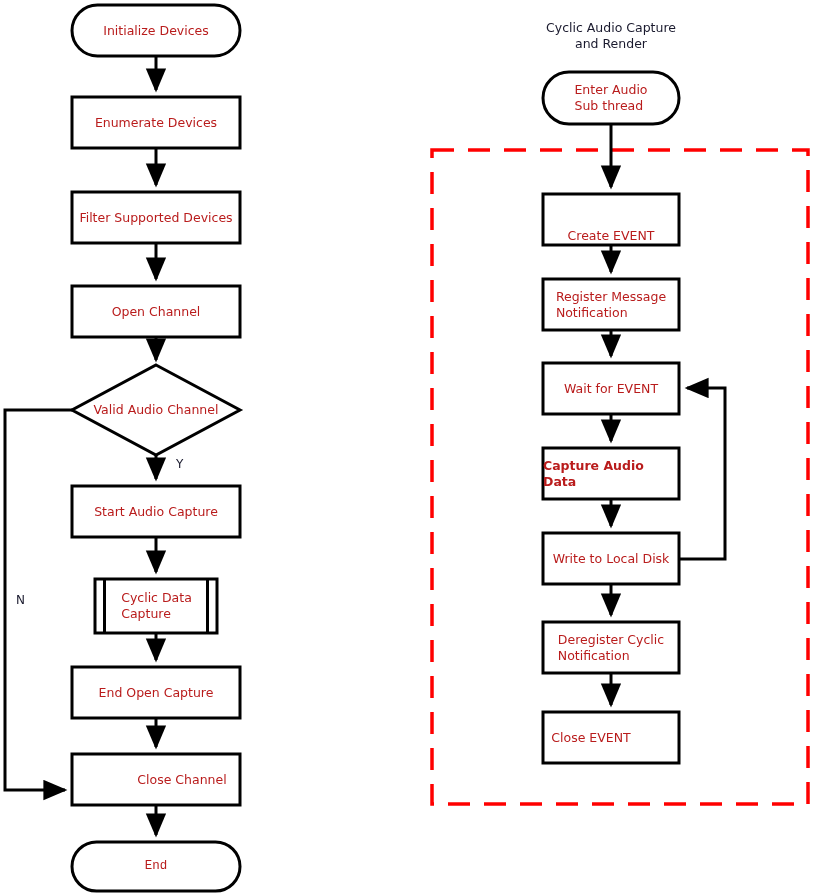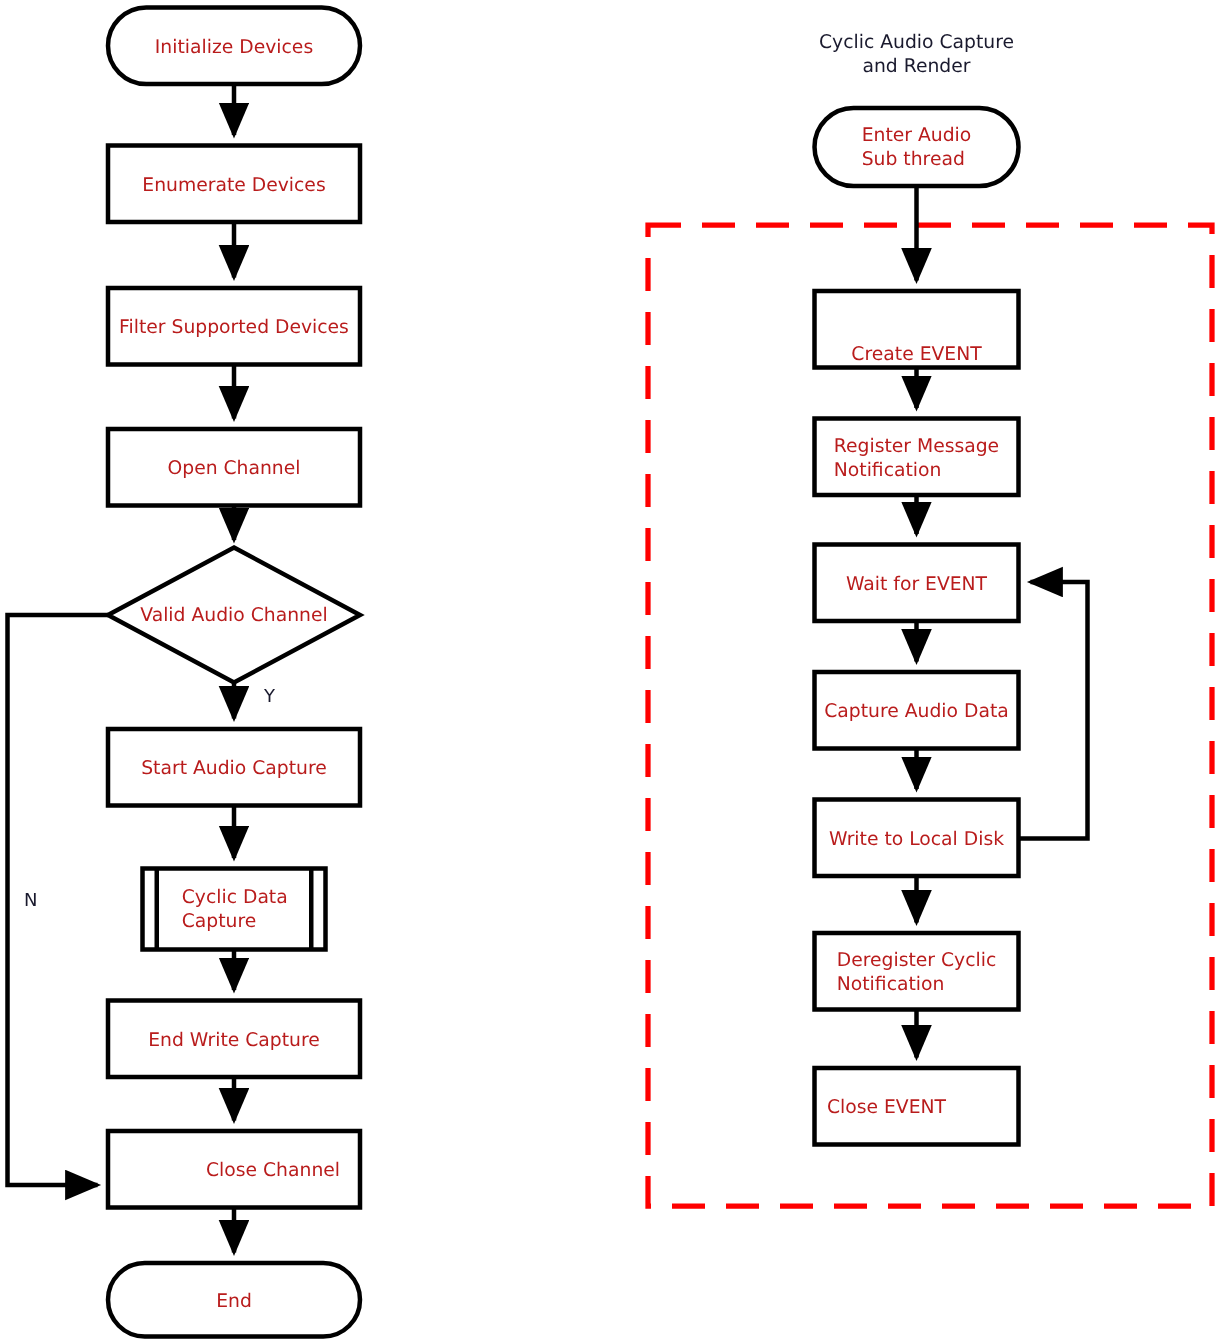--- a/index.html
+++ b/index.html
@@ -129,32 +129,32 @@
 and Render</div>
 
   <div class="node-text" style="left:72px; top:5px; width:168px; height:51px;">Initialize Devices</div>
   <div class="node-text" style="left:72px; top:97px; width:168px; height:51px;border-radius:19px;">Enumerate Devices</div>
   <div class="node-text" style="left:72px; top:192px; width:168px; height:51px;">Filter Supported Devices</div>
   <div class="node-text" style="left:72px; top:286px; width:168px; height:51px;">Open Channel</div>
   <div class="node-text" style="left:72px; top:385px; width:168px; height:50px;">Valid Audio Channel</div>
   <div class="node-text" style="left:72px; top:486px; width:168px; height:51px;">Start Audio Capture</div>
   <div class="node-text" style="left:105px; top:579px; width:103px; height:54px;">Cyclic Data
 Capture</div>
-  <div class="node-text" style="left:72px; top:667px; width:168px; height:51px;">End Write Capture</div>
+  <div class="node-text" style="left:72px; top:667px; width:168px; height:51px;">End Open Capture</div>
   <div class="node-text" style="left:72px; top:754px; width:168px; height:51px;padding-left:26px;">Close Channel</div>
-  <div class="node-text" style="left:72px; top:842px; width:168px; height:49px;">End</div>
+  <div class="node-text" style="left:72px; top:842px; width:168px; height:49px;font-family:Liberation Mono, monospace;">End</div>
 
   <div class="edge-label" style="left:176px; top:458px;">Y</div>
   <div class="edge-label" style="left:16px; top:594px;">N</div>
 
   <div class="node-text" style="left:543px; top:72px; width:136px; height:52px;">Enter Audio
 Sub thread</div>
   <div class="node-text" style="left:543px; top:194px; width:136px; height:51px;margin-top:16px;">Create EVENT</div>
   <div class="node-text" style="left:543px; top:279px; width:136px; height:51px;">Register Message
 Notification</div>
   <div class="node-text" style="left:543px; top:363px; width:136px; height:51px;">Wait for EVENT</div>
-  <div class="node-text" style="left:543px; top:448px; width:136px; height:51px;">Capture Audio Data</div>
+  <div class="node-text" style="left:543px; top:448px; width:136px; height:51px;font-weight:bold;">Capture Audio Data</div>
   <div class="node-text" style="left:543px; top:533px; width:136px; height:51px;">Write to Local Disk</div>
   <div class="node-text" style="left:543px; top:622px; width:136px; height:51px;">Deregister Cyclic
 Notification</div>
   <div class="node-text" style="left:535px; top:712px; width:112px; height:51px;">Close EVENT</div>
 
 </div>
 
 </body></html>

